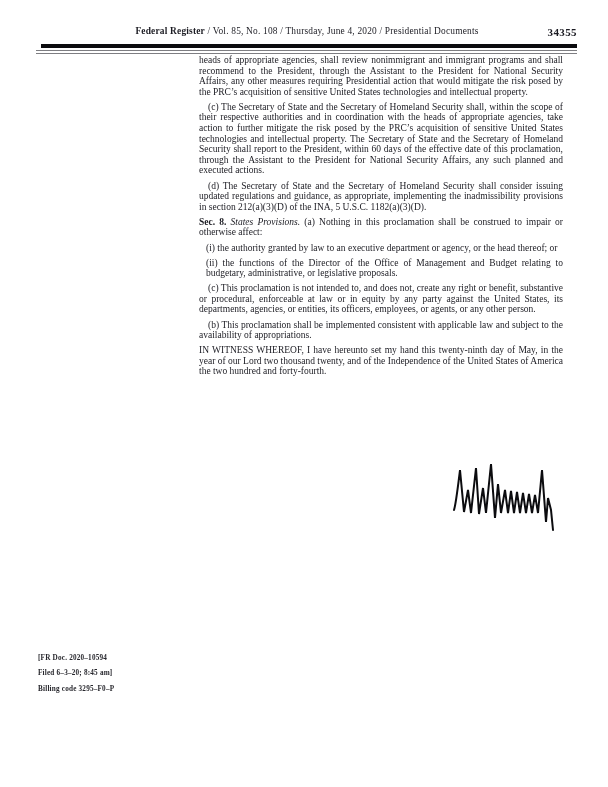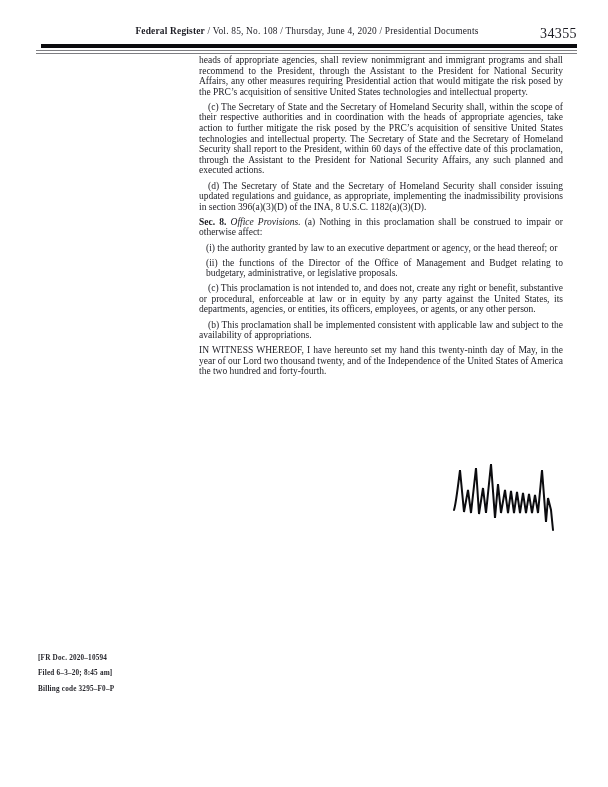--- a/index.html
+++ b/index.html
@@ -27,22 +27,22 @@
     text-align: center;
     font-size: 9.4px;
     letter-spacing: 0.2px;
     white-space: nowrap;
   }
   .runhead-text .bold { font-weight: bold; }
   .runhead-page {
     position: absolute;
     right: 0;
     top: 0;
-    font-weight: normal;
-    font-size: 14px;
+    font-weight: bold;
+    font-size: 11px;
     letter-spacing: 0.4px;
   }
   .rule-black {
     position: absolute;
     left: 41px;
     top: 44px;
     width: 536px;
     height: 3.5px;
     background: #0b0b0e;
   }
@@ -101,22 +101,22 @@
       <span>/ Vol. 85, No. 108 / Thursday, June 4, 2020 / Presidential Documents</span>
     </div>
     <div class="runhead-page">34355</div>
   </div>
   <div class="rule-black"></div>
   <div class="rule-gray"></div>
 
   <div class="body-col">
     <p>heads of appropriate agencies, shall review nonimmigrant and immigrant programs and shall recommend to the President, through the Assistant to the President for National Security Affairs, any other measures requiring Presidential action that would mitigate the risk posed by the PRC’s acquisition of sensitive United States technologies and intellectual property.</p>
     <p class="p-indent">(c) The Secretary of State and the Secretary of Homeland Security shall, within the scope of their respective authorities and in coordination with the heads of appropriate agencies, take action to further mitigate the risk posed by the PRC’s acquisition of sensitive United States technologies and intellectual property. The Secretary of State and the Secretary of Homeland Security shall report to the President, within 60 days of the effective date of this proclamation, through the Assistant to the President for National Security Affairs, any such planned and executed actions.</p>
-    <p class="p-indent">(d) The Secretary of State and the Secretary of Homeland Security shall consider issuing updated regulations and guidance, as appropriate, implementing the inadmissibility provisions in section 396(a)(3)(D) of the INA, 8 U.S.C. 1182(a)(3)(D).</p>
-    <p><span class="b">Sec. 8. </span><span class="i">Office Provisions. </span><span>(a) Nothing in this proclamation shall be construed to impair or otherwise affect:</span></p>
+    <p class="p-indent">(d) The Secretary of State and the Secretary of Homeland Security shall consider issuing updated regulations and guidance, as appropriate, implementing the inadmissibility provisions in section 212(a)(3)(D) of the INA, 5 U.S.C. 1182(a)(3)(D).</p>
+    <p><span class="b">Sec. 8. </span><span class="i">States Provisions. </span><span>(a) Nothing in this proclamation shall be construed to impair or otherwise affect:</span></p>
     <p class="p-sub">(i) the authority granted by law to an executive department or agency, or the head thereof; or</p>
     <p class="p-sub">(ii) the functions of the Director of the Office of Management and Budget relating to budgetary, administrative, or legislative proposals.</p>
     <p class="p-indent">(c) This proclamation is not intended to, and does not, create any right or benefit, substantive or procedural, enforceable at law or in equity by any party against the United States, its departments, agencies, or entities, its officers, employees, or agents, or any other person.</p>
     <p class="p-indent">(b) This proclamation shall be implemented consistent with applicable law and subject to the availability of appropriations.</p>
     <p>IN WITNESS WHEREOF, I have hereunto set my hand this twenty-ninth day of May, in the year of our Lord two thousand twenty, and of the Independence of the United States of America the two hundred and forty-fourth.</p>
   </div>
 
   <div class="signature">
     <svg width="112" height="76" viewBox="0 0 112 76">
       <path d="M4 52 C6 46 8 28 10 12 L14 54 L18 32 L21 55

